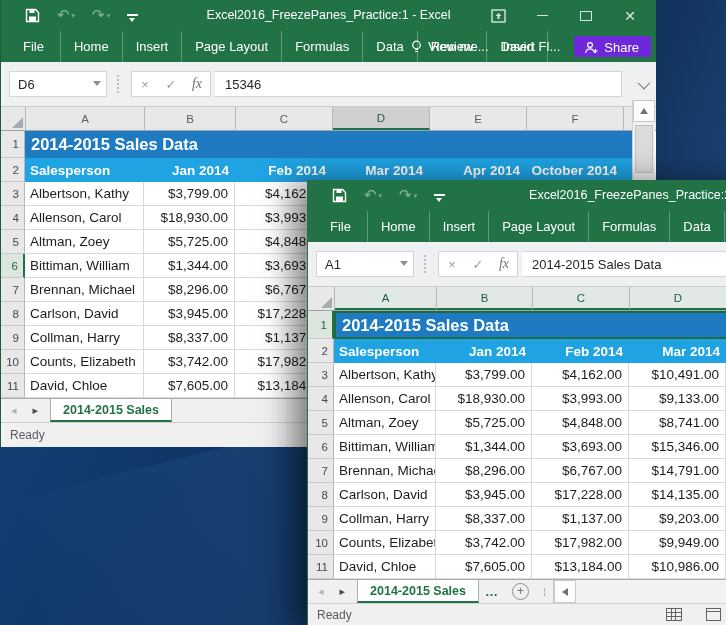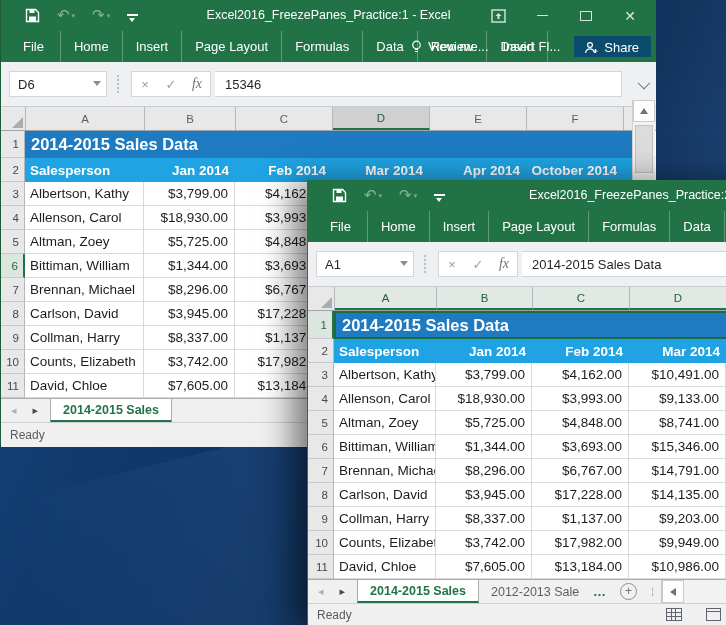--- a/index.html
+++ b/index.html
@@ -32,21 +32,21 @@
   .wc-max i{display:block;width:10px;height:8px;border:1.6px solid #d9e4de;}
   .wc-close{font-size:14px;}
 
   .menubar{position:relative;height:31px;background:#217346;display:flex;align-items:center;color:#fff;}
   .menu-items{display:flex;align-items:center;height:100%;padding-left:6px;}
   .menu-item{padding:0 13px;font-size:13px;line-height:31px;border-right:1px solid rgba(255,255,255,.28);white-space:nowrap;}
   .menu-item:first-child{padding:0 16px;text-align:center;}
   .menu-right{position:absolute;right:5px;top:0;height:31px;display:flex;align-items:center;gap:14px;}
   .tellme{display:flex;align-items:center;gap:6px;font-size:13px;white-space:nowrap;}
   .account{font-size:13px;white-space:nowrap;}
-  .share-btn{display:flex;align-items:center;gap:6px;background:#0c4a6e;padding:4px 12px 2px 10px;
+  .share-btn{display:flex;align-items:center;gap:6px;background:#6d28d9;padding:4px 12px 2px 10px;
     font-size:13px;white-space:nowrap;}
 
   .formulabar{position:relative;height:44px;background:#eef0f1;border-bottom:1px solid #c9cdd1;
     display:flex;align-items:center;padding-left:8px;}
   .namebox{width:88px;height:24px;background:#fff;border:1px solid #d2d6da;display:flex;align-items:center;
     font-size:13px;color:#262626;padding-left:8px;position:relative;}
   .namebox .dd{position:absolute;right:5px;top:9px;border-left:4px solid transparent;border-right:4px solid transparent;
     border-top:5px solid #8a8f94;}
   .fb-sep{width:6px;height:18px;border-left:2px dotted #b9bec3;margin:0 6px 0 10px;}
   .fb-btns{height:24px;background:#fff;border:1px solid #d2d6da;display:flex;align-items:center;gap:0;}
@@ -471,21 +471,20 @@
         <div class="cell cur" style="width: 97px;">$13,184.00</div>
         <div class="cell cur" style="width: 97px;">$10,986.00</div>
       </div>
     </div>
   <div class="tabbar">
     <div class="tab-navs">
       <span class="tnav dim">◂</span>
       <span class="tnav">▸</span>
     </div>
     <div class="sheettab active">2014-2015 Sales</div>
-    <div class="sheettab inactive" style="max-width:108px">2012-2013 Sale</div>
     <div class="tab-more">…</div>
     <div class="addsheet">
         <i>+</i>
       </div>
     <div class="tab-split">⁞</div>
     <div class="hscroll">
       <div class="hs-left">
           <i></i>
         </div>
     </div>

